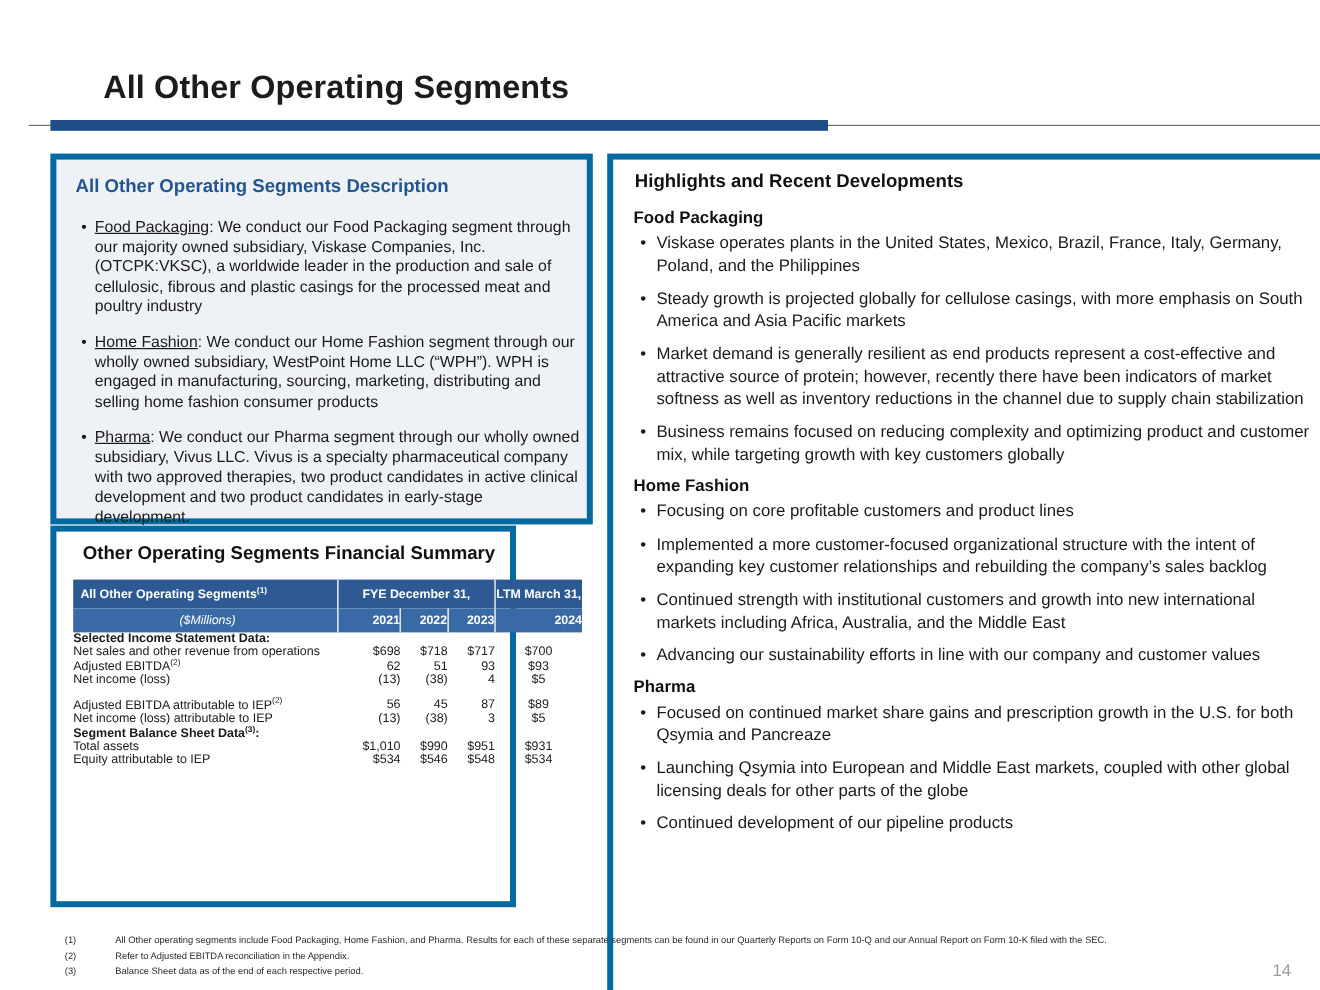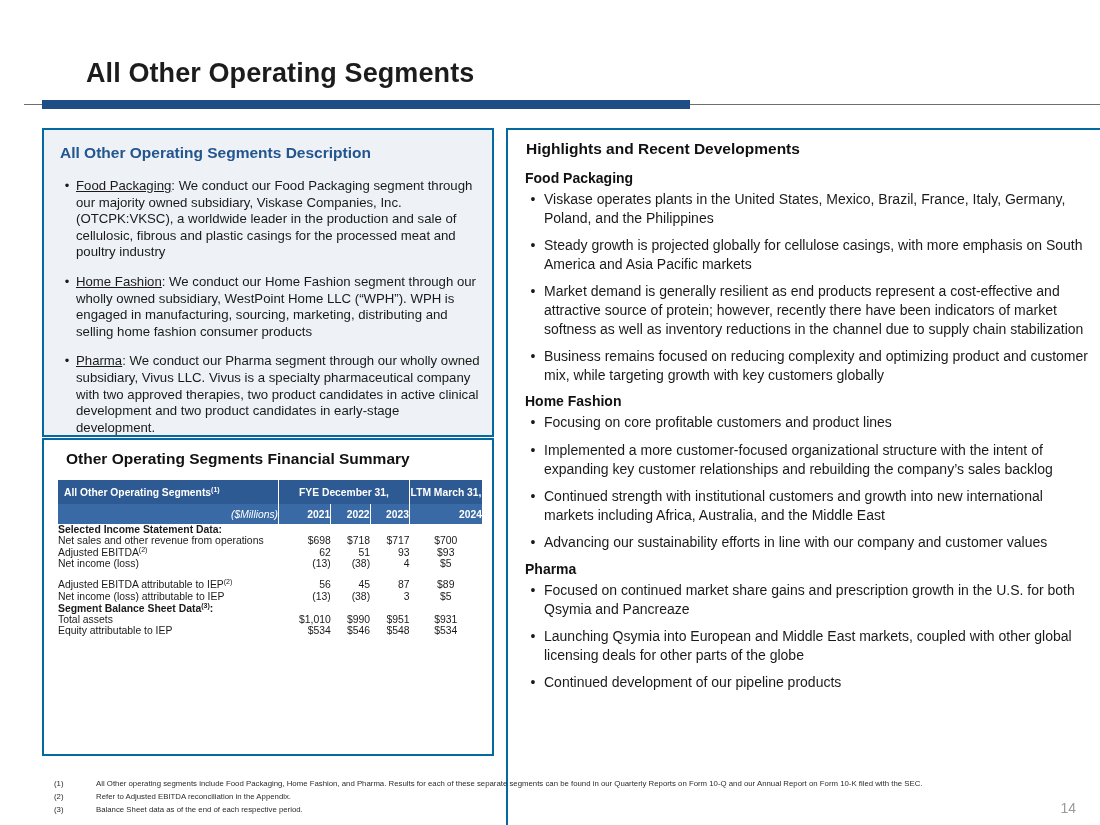--- a/index.html
+++ b/index.html
@@ -43,21 +43,21 @@
     position: absolute;
     left: 18px;
     top: 100px;
     width: 648px;
     height: 9px;
     background: #1f4e87;
   }
   
   .panel {
     position: absolute;
-    border: 2px solid #0369a1;
+    border: 5px solid #0369a1;
     background: #ffffff;
     box-sizing: border-box;
   }
   #desc-panel {
     left: 18px;
     top: 128px;
     width: 452px;
     height: 309px;
     background: #eef1f6;
   }
@@ -92,21 +92,21 @@
   .bullet .txt {
     flex: 1 1 auto;
   }
   .u {
     text-decoration: underline;
   }
   
   #fin-panel {
     left: 18px;
     top: 438px;
-    width: 452px;
+    width: 388px;
     height: 318px;
   }
   .fin-title {
     position: absolute;
     left: 22px;
     top: 10px;
     font-size: 15.5px;
     font-weight: bold;
     color: #111111;
   }
@@ -138,21 +138,21 @@
   .hdr-blue2 {
     background: #3a6aa5;
     color: #ffffff;
     text-align: right;
     height: 20px;
     border-right: 1px solid #ffffff;
     font-size: 10.3px;
     font-weight: bold;
   }
   .hdr-blue2.left {
-    text-align: right;
+    text-align: center;
     padding-left: 4px;
     font-style: italic;
     font-weight: normal;
   }
   .sec {
     font-weight: bold;
     font-size: 10.4px;
     padding-top: 6px;
     padding-bottom: 2px;
     padding-left: 2px;

